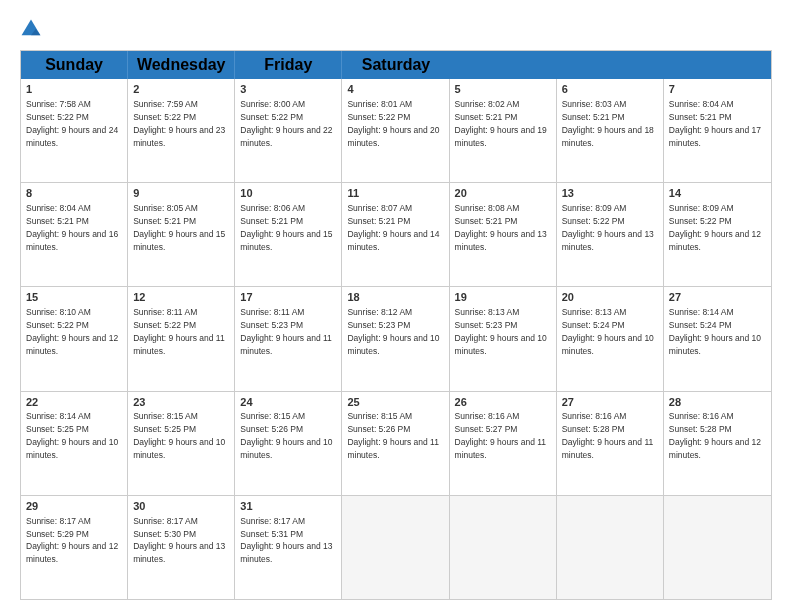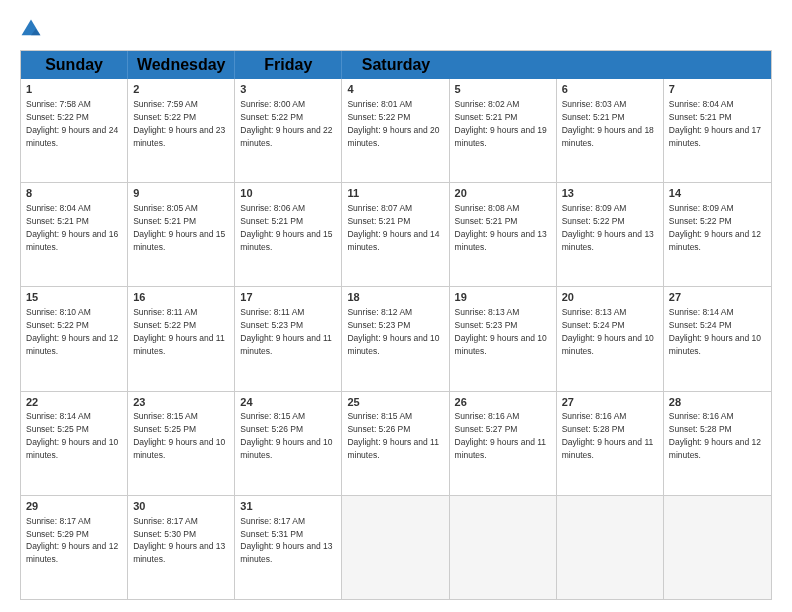--- a/index.html
+++ b/index.html
@@ -152,21 +152,21 @@
           <div class="cal-cell"><span class="day-num">8</span><span class="info">Sunrise: 8:04 AM<br>Sunset: 5:21 PM<br>Daylight: 9 hours and 16 minutes.</span></div>
           <div class="cal-cell"><span class="day-num">9</span><span class="info">Sunrise: 8:05 AM<br>Sunset: 5:21 PM<br>Daylight: 9 hours and 15 minutes.</span></div>
           <div class="cal-cell"><span class="day-num">10</span><span class="info">Sunrise: 8:06 AM<br>Sunset: 5:21 PM<br>Daylight: 9 hours and 15 minutes.</span></div>
           <div class="cal-cell"><span class="day-num">11</span><span class="info">Sunrise: 8:07 AM<br>Sunset: 5:21 PM<br>Daylight: 9 hours and 14 minutes.</span></div>
           <div class="cal-cell"><span class="day-num">20</span><span class="info">Sunrise: 8:08 AM<br>Sunset: 5:21 PM<br>Daylight: 9 hours and 13 minutes.</span></div>
           <div class="cal-cell"><span class="day-num">13</span><span class="info">Sunrise: 8:09 AM<br>Sunset: 5:22 PM<br>Daylight: 9 hours and 13 minutes.</span></div>
           <div class="cal-cell"><span class="day-num">14</span><span class="info">Sunrise: 8:09 AM<br>Sunset: 5:22 PM<br>Daylight: 9 hours and 12 minutes.</span></div>
         </div>
         <div class="cal-row">
           <div class="cal-cell"><span class="day-num">15</span><span class="info">Sunrise: 8:10 AM<br>Sunset: 5:22 PM<br>Daylight: 9 hours and 12 minutes.</span></div>
-          <div class="cal-cell"><span class="day-num">16</span><span class="info">Sunrise: 8:11 AM<br>Sunset: 5:22 PM<br>Daylight: 9 hours and 11 minutes.</span></div>
+          <div class="cal-cell"><span class="day-num">12</span><span class="info">Sunrise: 8:11 AM<br>Sunset: 5:22 PM<br>Daylight: 9 hours and 11 minutes.</span></div>
           <div class="cal-cell"><span class="day-num">17</span><span class="info">Sunrise: 8:11 AM<br>Sunset: 5:23 PM<br>Daylight: 9 hours and 11 minutes.</span></div>
           <div class="cal-cell"><span class="day-num">18</span><span class="info">Sunrise: 8:12 AM<br>Sunset: 5:23 PM<br>Daylight: 9 hours and 10 minutes.</span></div>
           <div class="cal-cell"><span class="day-num">19</span><span class="info">Sunrise: 8:13 AM<br>Sunset: 5:23 PM<br>Daylight: 9 hours and 10 minutes.</span></div>
           <div class="cal-cell"><span class="day-num">20</span><span class="info">Sunrise: 8:13 AM<br>Sunset: 5:24 PM<br>Daylight: 9 hours and 10 minutes.</span></div>
           <div class="cal-cell"><span class="day-num">27</span><span class="info">Sunrise: 8:14 AM<br>Sunset: 5:24 PM<br>Daylight: 9 hours and 10 minutes.</span></div>
         </div>
         <div class="cal-row">
           <div class="cal-cell"><span class="day-num">22</span><span class="info">Sunrise: 8:14 AM<br>Sunset: 5:25 PM<br>Daylight: 9 hours and 10 minutes.</span></div>
           <div class="cal-cell"><span class="day-num">23</span><span class="info">Sunrise: 8:15 AM<br>Sunset: 5:25 PM<br>Daylight: 9 hours and 10 minutes.</span></div>
           <div class="cal-cell"><span class="day-num">24</span><span class="info">Sunrise: 8:15 AM<br>Sunset: 5:26 PM<br>Daylight: 9 hours and 10 minutes.</span></div>

